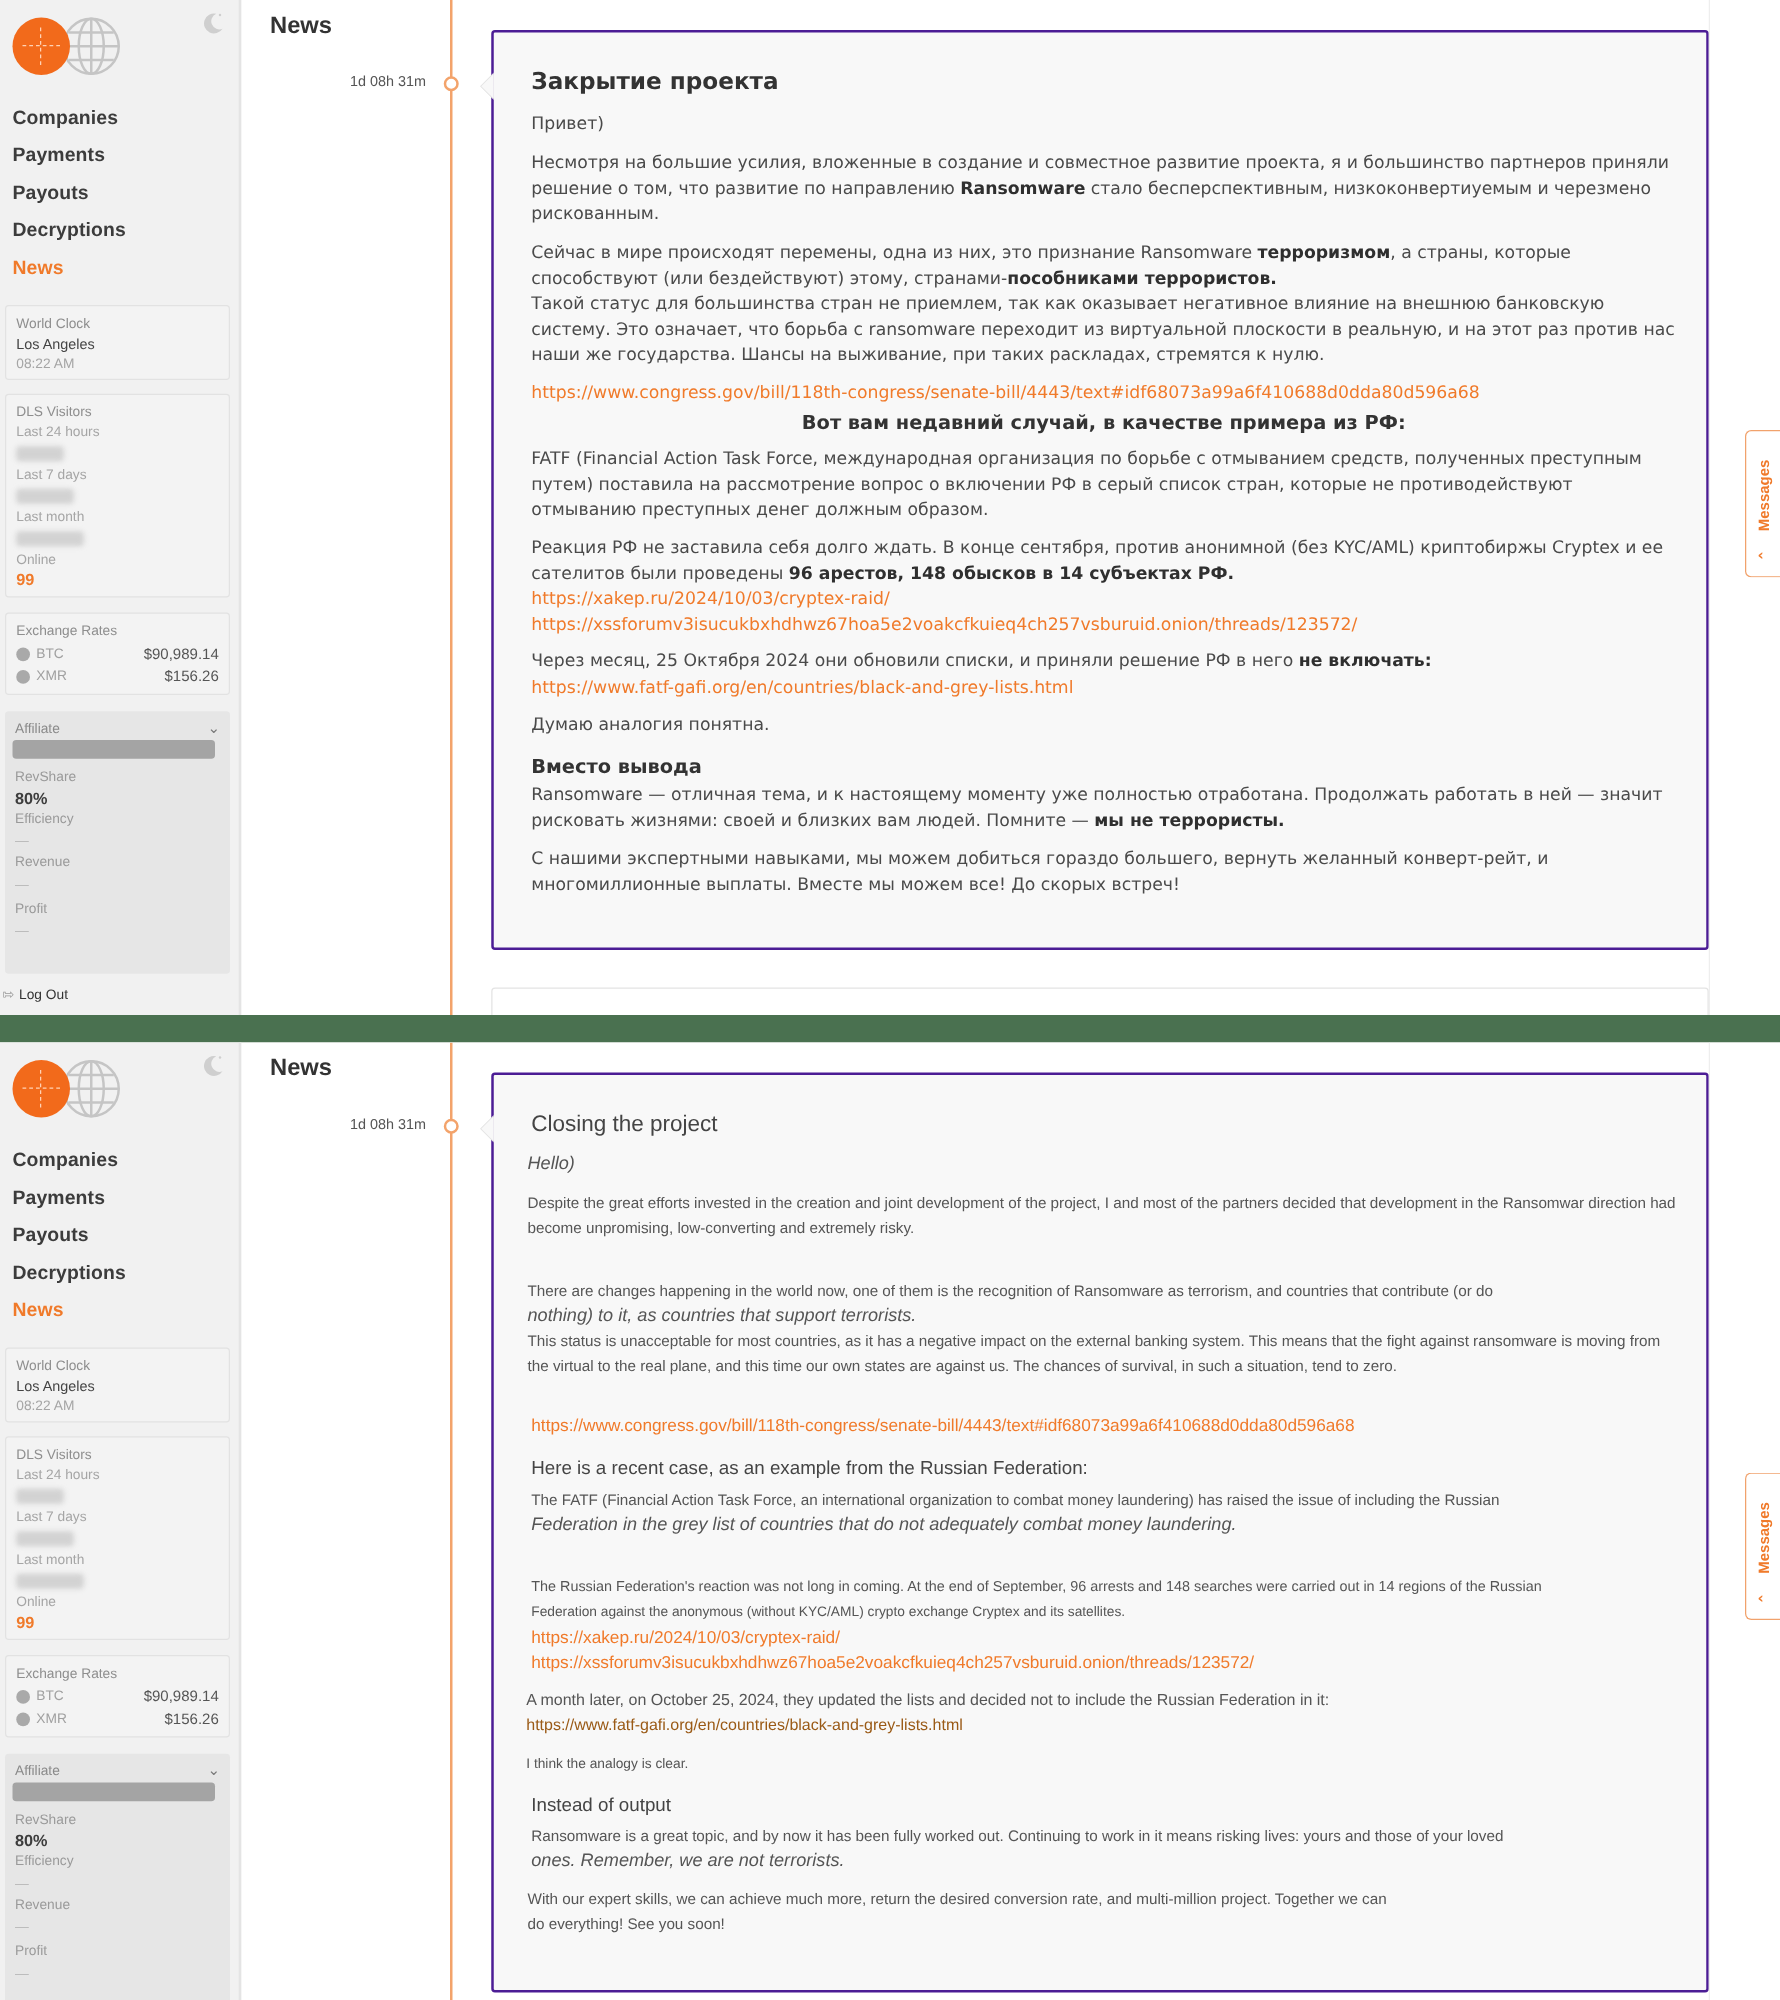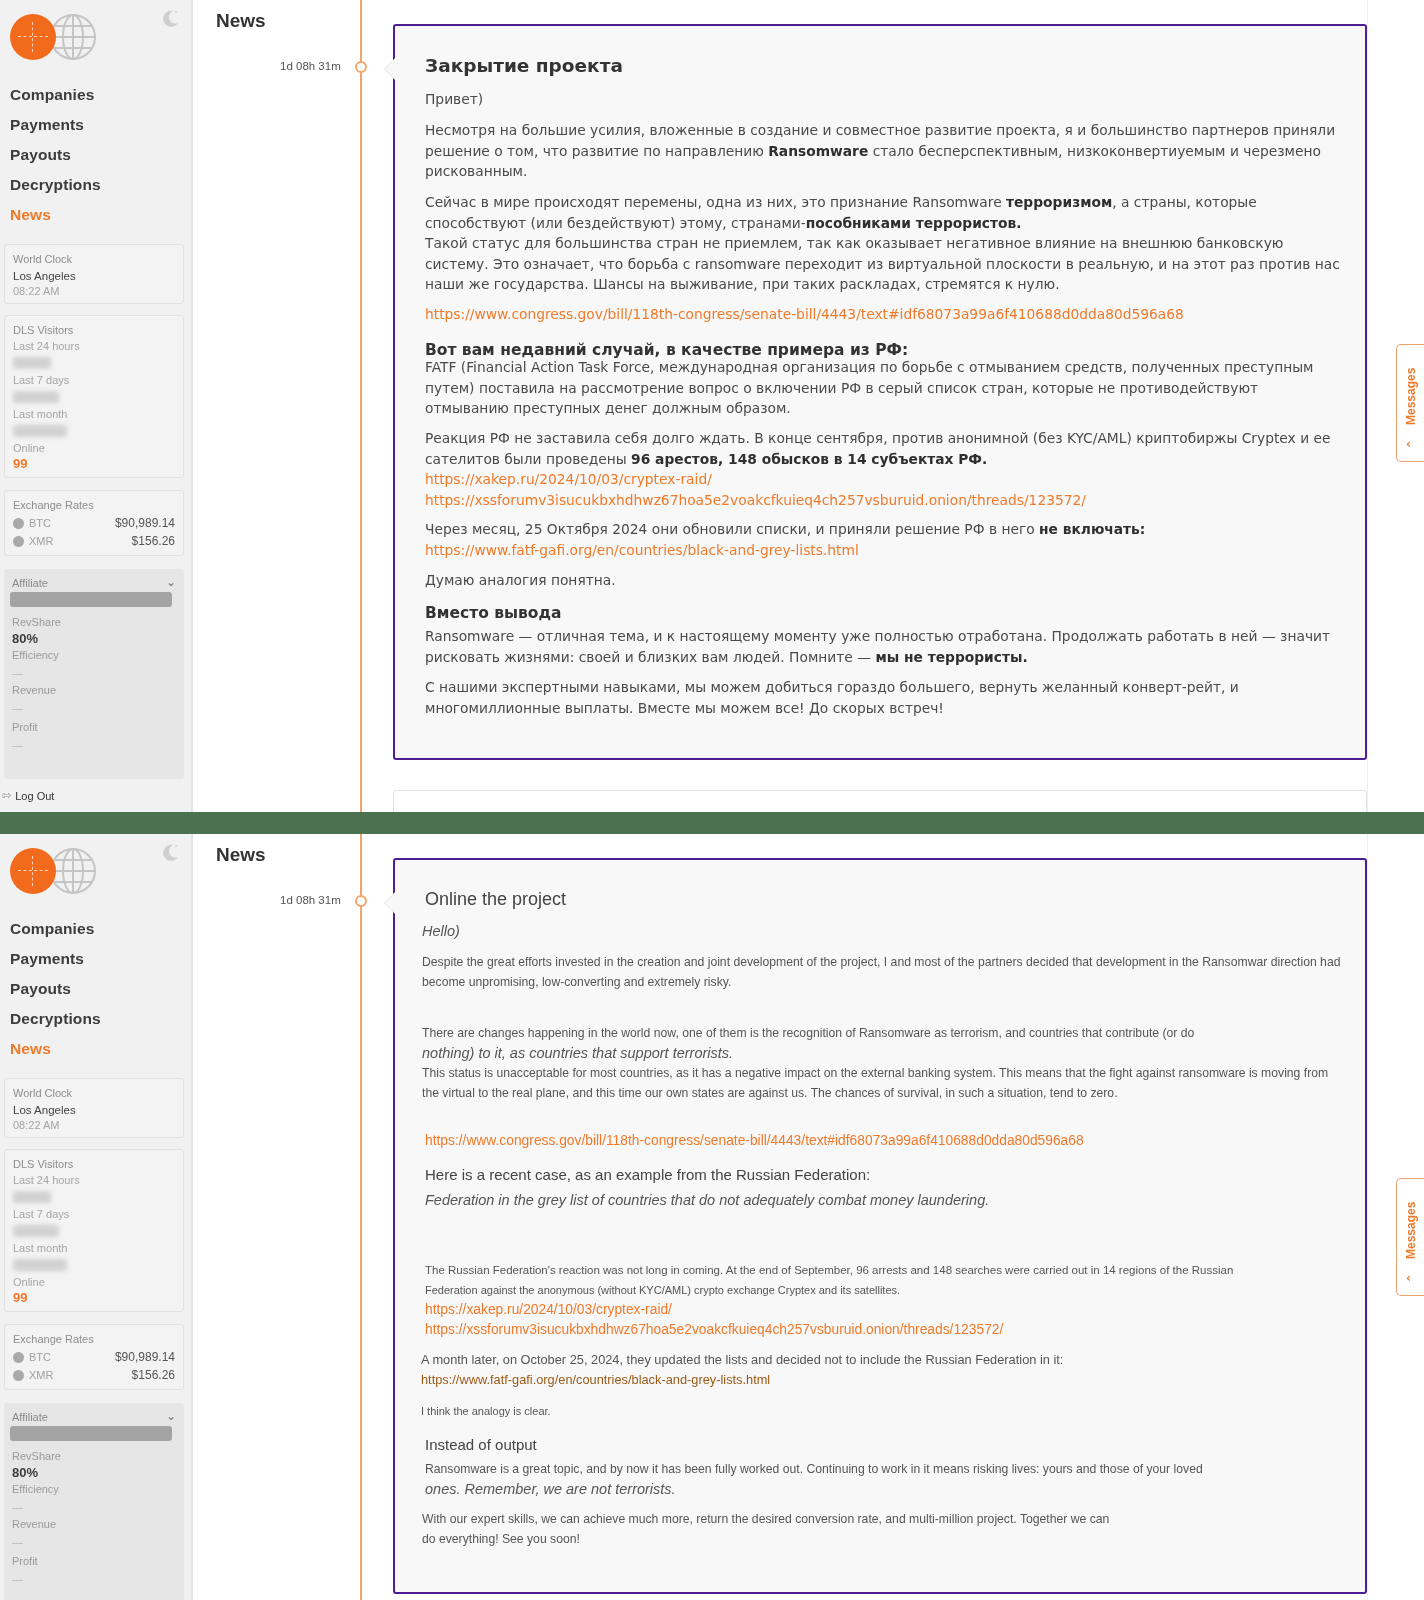--- a/index.html
+++ b/index.html
@@ -181,21 +181,21 @@
     <p class="blk" style="top:63px;">Привет)</p>
     <p class="blk" style="top:94px;">
       <span>Несмотря на большие усилия, вложенные в создание и совместное развитие проекта, я и большинство партнеров приняли решение о том, что развитие по направлению </span><b>Ransomware</b><span> стало бесперспективным, низкоконвертиуемым и черезмено рискованным.</span>
     </p>
     <p class="blk" style="top:166px;">
       <span>Сейчас в мире происходят перемены, одна из них, это признание Ransomware </span><b>терроризмом</b><span>, а страны, которые способствуют (или бездействуют) этому, странами-</span><b>пособниками террористов.</b><br><span>Такой статус для большинства стран не приемлем, так как оказывает негативное влияние на внешнюю банковскую систему. Это означает, что борьба с ransomware переходит из виртуальной плоскости в реальную, и на этот раз против нас наши же государства. Шансы на выживание, при таких раскладах, стремятся к нулю.</span>
     </p>
     <p class="blk" style="top:278px;">
       <a>https://www.congress.gov/bill/118th-congress/senate-bill/4443/text#idf68073a99a6f410688d0dda80d596a68</a>
     </p>
-    <div class="blk h" style="top:313px;">Вот вам недавний случай, в качестве примера из РФ:</div>
+    <div class="blk h" style="top:301px;text-align:center;">Вот вам недавний случай, в качестве примера из РФ:</div>
     <p class="blk" style="top:331px;">FATF (Financial Action Task Force, международная организация по борьбе с отмыванием средств, полученных преступным путем) поставила на рассмотрение вопрос о включении РФ в серый список стран, которые не противодействуют отмыванию преступных денег должным образом.</p>
     <p class="blk" style="top:402px;">
       <span>Реакция РФ не заставила себя долго ждать. В конце сентября, против анонимной (без KYC/AML) криптобиржы Cryptex и ее сателитов были проведены </span><b>96 арестов, 148 обысков в 14 субъектах РФ.</b><br>
       <a>https://xakep.ru/2024/10/03/cryptex-raid/</a><br>
       <a>https://xssforumv3isucukbxhdhwz67hoa5e2voakcfkuieq4ch257vsburuid.onion/threads/123572/</a>
     </p>
     <p class="blk" style="top:493px;">
       <span>Через месяц, 25 Октября 2024 они обновили списки, и приняли решение РФ в него </span><b>не включать:</b><br>
       <a>https://www.fatf-gafi.org/en/countries/black-and-grey-lists.html</a>
     </p>
@@ -299,33 +299,34 @@
     </div>
   </aside>
 
   <h1 class="page-title">News</h1>
   <div class="timeline-line"></div>
   <div class="timestamp" style="top:60px;">1d 08h 31m</div>
   <div class="timeline-dot" style="top:61px;"></div>
 
   <article class="card en post" style="top:24px; height:736px;">
     <div class="arrow" style="top:32px;"></div>
-    <div class="blk title" style="top:29px;">Online the project</div>
+    <div class="blk title" style="top:29px;">Closing the project</div>
     <p class="blk mid" style="top:61px; left:27px;">Hello)</p>
     <p class="blk small" style="top:92px; left:27px;">Despite the great efforts invested in the creation and joint development of the project, I and most of the partners decided that development in the Ransomwar direction had become unpromising, low-converting and extremely risky.</p>
     <p class="blk" style="top:163px; left:27px;">
       <span class="small" style="display:block">There are changes happening in the world now, one of them is the recognition of Ransomware as terrorism, and countries that contribute (or do</span>
       <span class="mid" style="display:block">nothing) to it, as countries that support terrorists.</span>
       <span class="small" style="display:block">This status is unacceptable for most countries, as it has a negative impact on the external banking system. This means that the fight against ransomware is moving from the virtual to the real plane, and this time our own states are against us. The chances of survival, in such a situation, tend to zero.</span>
     </p>
     <p class="blk" style="top:271px;">
       <a>https://www.congress.gov/bill/118th-congress/senate-bill/4443/text#idf68073a99a6f410688d0dda80d596a68</a>
     </p>
     <div class="blk h" style="top:304px;">Here is a recent case, as an example from the Russian Federation:</div>
     <p class="blk" style="top:330px;">
+      <span class="small" style="display:block">The FATF (Financial Action Task Force, an international organization to combat money laundering) has raised the issue of including the Russian</span>
       <span class="mid" style="display:block">Federation in the grey list of countries that do not adequately combat money laundering.</span>
     </p>
     <p class="blk" style="top:400px;">
       <span class="small" style="display:block; font-size:11.5px">The Russian Federation's reaction was not long in coming. At the end of September, 96 arrests and 148 searches were carried out in 14 regions of the Russian</span>
       <span class="tiny" style="display:block">Federation against the anonymous (without KYC/AML) crypto exchange Cryptex and its satellites.</span>
       <a style="display:block; font-size:13.8px; line-height:20px;">https://xakep.ru/2024/10/03/cryptex-raid/</a>
       <a style="display:block; font-size:13.8px; line-height:20px;">https://xssforumv3isucukbxhdhwz67hoa5e2voakcfkuieq4ch257vsburuid.onion/threads/123572/</a>
     </p>
     <p class="blk" style="top:490px; left:26px;">
       <span class="small" style="display:block; font-size:12.8px">A month later, on October 25, 2024, they updated the lists and decided not to include the Russian Federation in it:</span>

